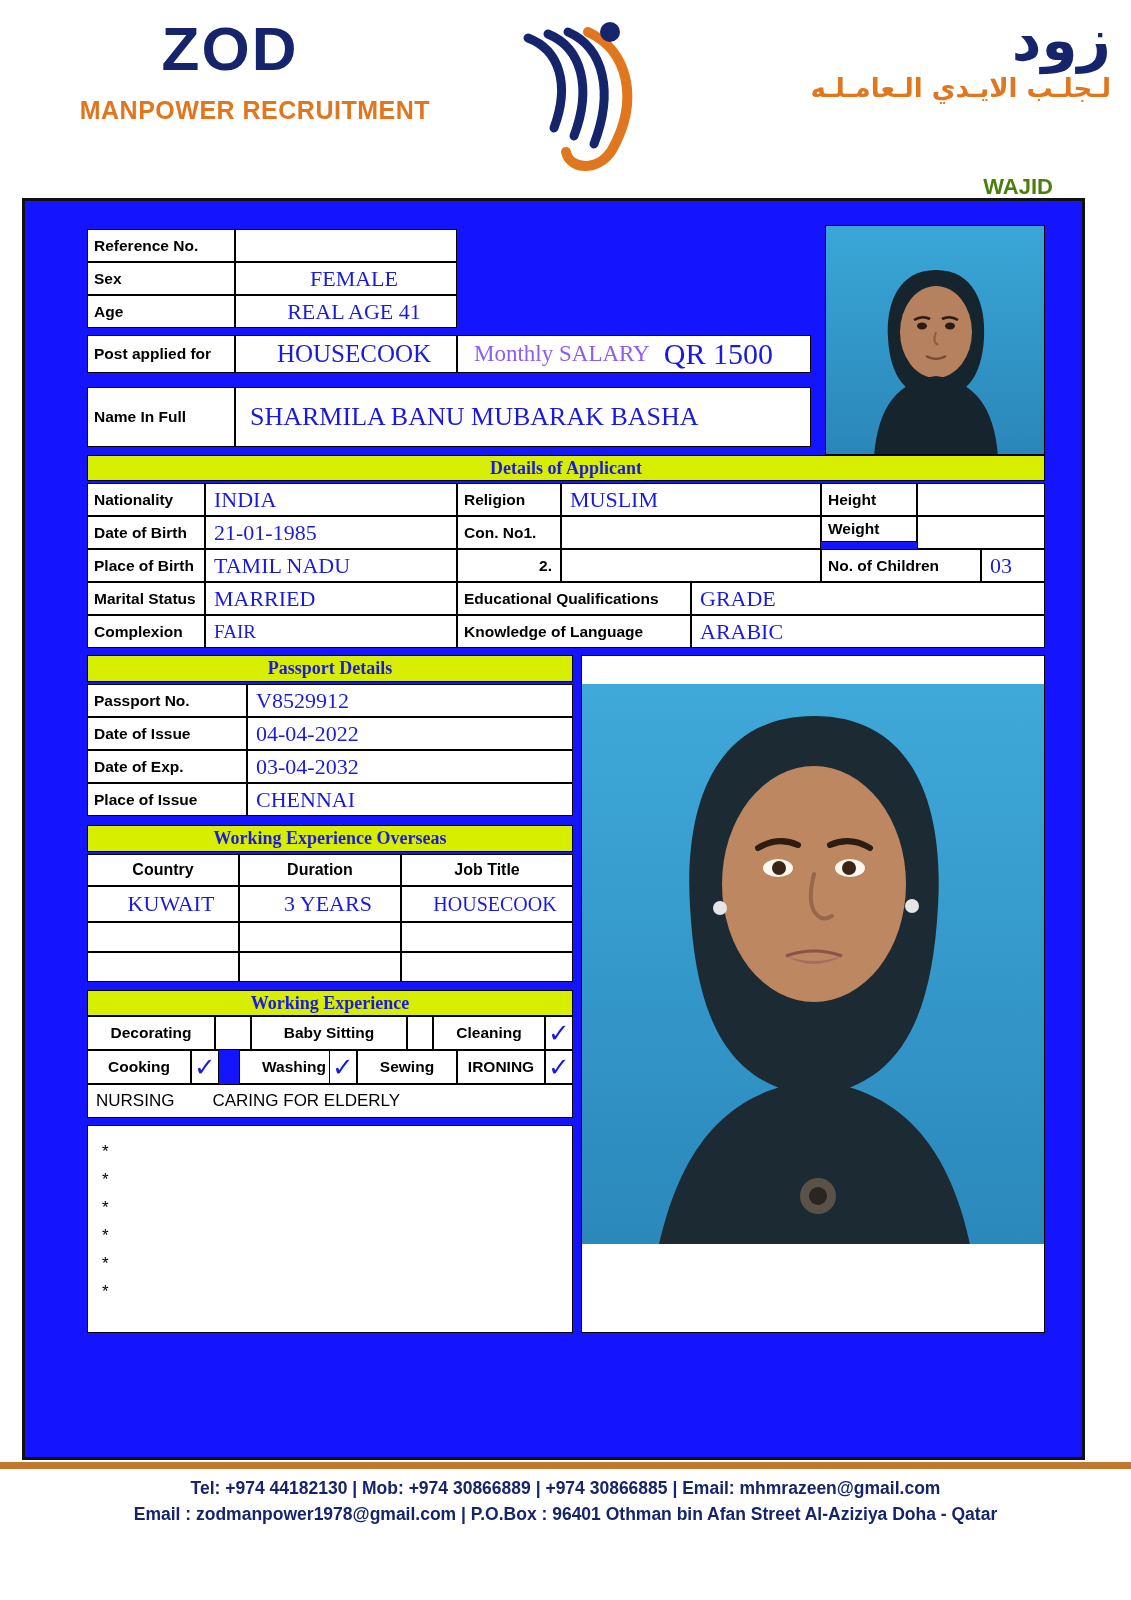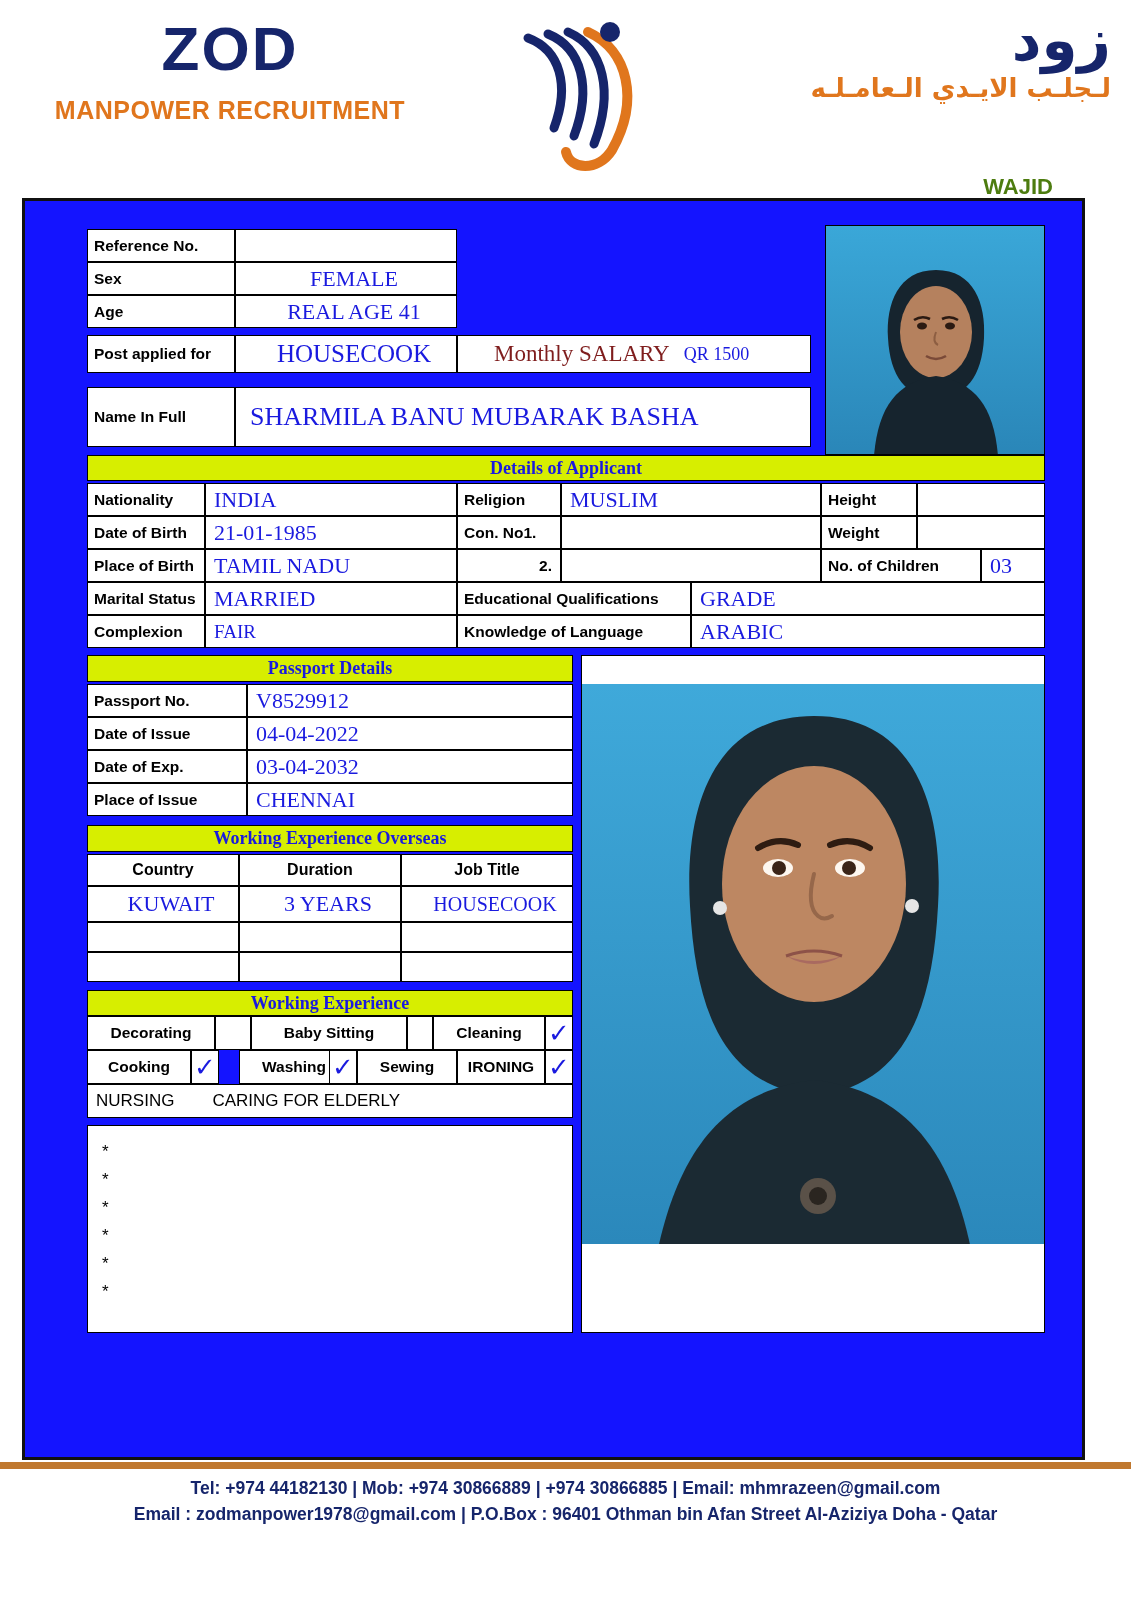--- a/index.html
+++ b/index.html
@@ -29,20 +29,21 @@
     letter-spacing: 2px;
     line-height: 1;
   }
   .brand-sub {
     font-family: "Liberation Sans", sans-serif;
     font-weight: bold;
     font-size: 25px;
     color: #e0761d;
     letter-spacing: 0.5px;
     margin-top: 16px;
+    text-align: right;
   }
   .logo-wrap {
     position: absolute; left: 470px; top: 10px; width: 220px; height: 165px;
   }
   .brand-right {
     position: absolute; right: 20px; top: 10px; width: 420px; text-align: right;
   }
   .ar-big {
     font-family: "DejaVu Sans", sans-serif;
     font-size: 58px; font-weight: bold;
@@ -207,22 +208,22 @@
       <span class="val">REAL AGE 41</span>
     </div>
 
     <div class="cell" style="left:48px; top:120px; width:148px; height:38px;">
       <span class="lbl">Post applied for</span>
     </div>
     <div class="cell val-center" style="left:196px; top:120px; width:222px; height:38px;">
       <span class="val" style="font-size:25px;">HOUSECOOK</span>
     </div>
     <div class="cell" style="left:418px; top:120px; width:354px; height:38px;">
-      <span class="val" style="color:#7f1d1d;font-size:23px;padding-left:16px;margin-left:20px;">Monthly SALARY</span>
-      <span class="val" style="font-size:18px;padding-left:14px;">QR 1500</span>
+      <span class="val" style="color:#8b5cf6;font-size:23px;padding-left:16px;">Monthly SALARY</span>
+      <span class="val" style="font-size:30px;padding-left:14px;">QR 1500</span>
     </div>
 
     <div class="cell" style="left:48px; top:172px; width:148px; height:60px;">
       <span class="lbl">Name In Full</span>
     </div>
     <div class="cell" style="left:196px; top:172px; width:576px; height:60px;">
       <span class="val" style="font-size:26px;padding-left:14px;">SHARMILA BANU MUBARAK BASHA</span>
     </div>
 
     <div class="photo" style="left:786px; top:10px; width:220px; height:230px;">
@@ -318,21 +319,21 @@
       <span class="val">ARABIC</span>
     </div>
 
     <div class="cell" style="left:782px; top:268px; width:96px; height:33px;">
       <span class="lbl">Height</span>
     </div>
     <div class="cell" style="left:878px; top:268px; width:128px; height:33px;">
       <span class="val"></span>
     </div>
 
-    <div class="cell" style="left:782px; top:301px; width:96px; height:33px;">
+    <div class="cell" style="left:782px; top:301px; width:96px; height:26px;">
       <span class="lbl">Weight</span>
     </div>
     <div class="cell" style="left:878px; top:301px; width:128px; height:33px;">
       <span class="val"></span>
     </div>
 
     <div class="cell" style="left:782px; top:334px; width:160px; height:33px;">
       <span class="lbl">No. of Children</span>
     </div>
     <div class="cell" style="left:942px; top:334px; width:64px; height:33px;align-items:center;">

